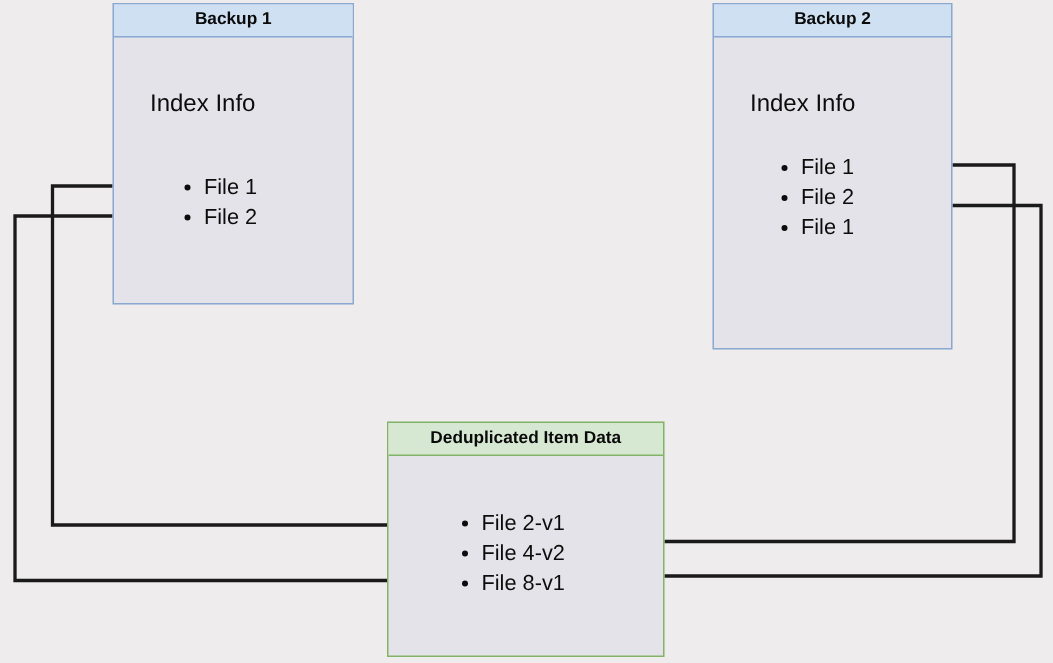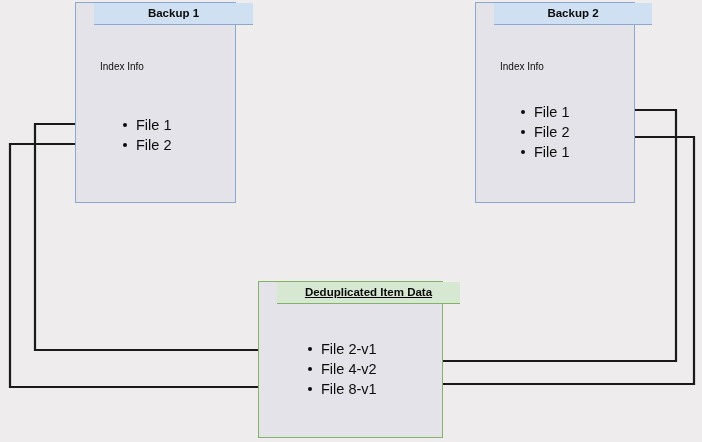--- a/index.html
+++ b/index.html
@@ -26,44 +26,42 @@
   .node {
     position: absolute;
     box-sizing: border-box;
     background: #e4e3e9;
   }
   .node.blue {
     border: 1px solid #8aa8d0;
   }
   .node.green {
     border: 1px solid #82b366;
-    text-decoration: underline;
   }
   .node-header {
     box-sizing: border-box;
     width: 100%;
     height: 22px;
     line-height: 21px;
     text-align: center;
     font-size: 11.5px;
     font-weight: bold;
     color: #0a0a0a;
-    margin-left: 18px;
   }
   .node.blue > .node-header {
     background: #cfe0f3;
     border-bottom: 1px solid #8aa8d0;
   }
   .node.green > .node-header {
     background: #d7e8d2;
     border-bottom: 1px solid #82b366;
   }
   .node-caption {
     position: absolute;
-    font-size: 10px;
+    font-size: 16px;
     color: #0c0c0c;
     white-space: nowrap;
   }
   .item-list {
     position: absolute;
     list-style: none;
     margin: 0;
     padding: 0;
   }
   .item-row {
@@ -112,21 +110,21 @@
 
   <div class="node blue" style="left:75px; top:2px; width:161px; height:201px;">
     <div class="node-header">Backup 1</div>
     <div class="node-caption" style="left:24px; top:58px;">Index Info</div>
     <ul class="item-list" style="left:46px; top:112px;">
       <li class="item-row">File 1</li>
       <li class="item-row">File 2</li>
     </ul>
   </div>
 
-  <div class="node blue" style="left:475px; top:2px; width:160px; height:201px;">
+  <div class="node blue" style="left:475px; top:2px; width:160px; height:231px;">
     <div class="node-header">Backup 2</div>
     <div class="node-caption" style="left:24px; top:58px;">Index Info</div>
     <ul class="item-list" style="left:44px; top:99px;">
       <li class="item-row">File 1</li>
       <li class="item-row">File 2</li>
       <li class="item-row">File 1</li>
     </ul>
   </div>
 
   <div class="node green" style="left:258px; top:281px; width:185px; height:157px;">

